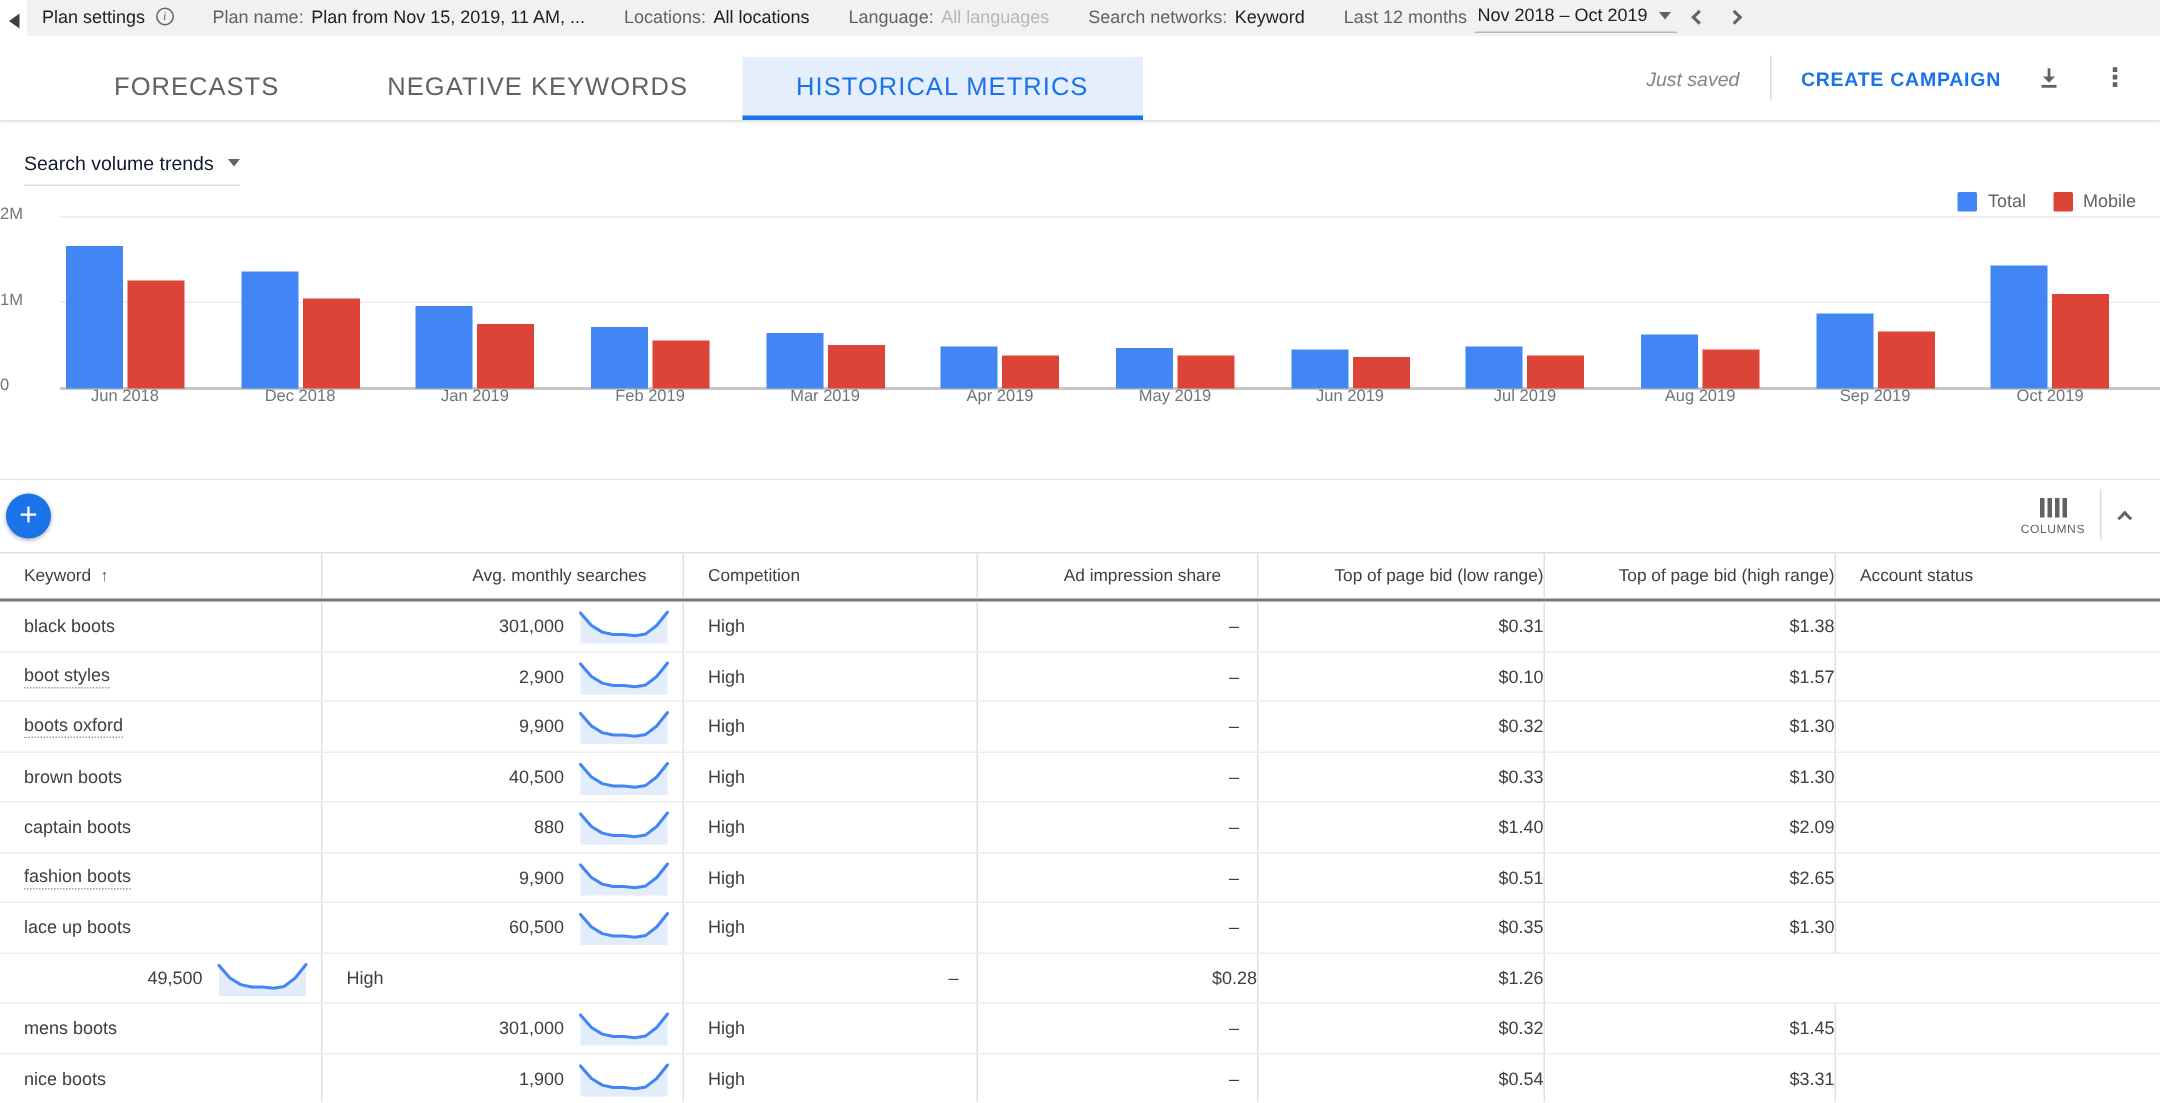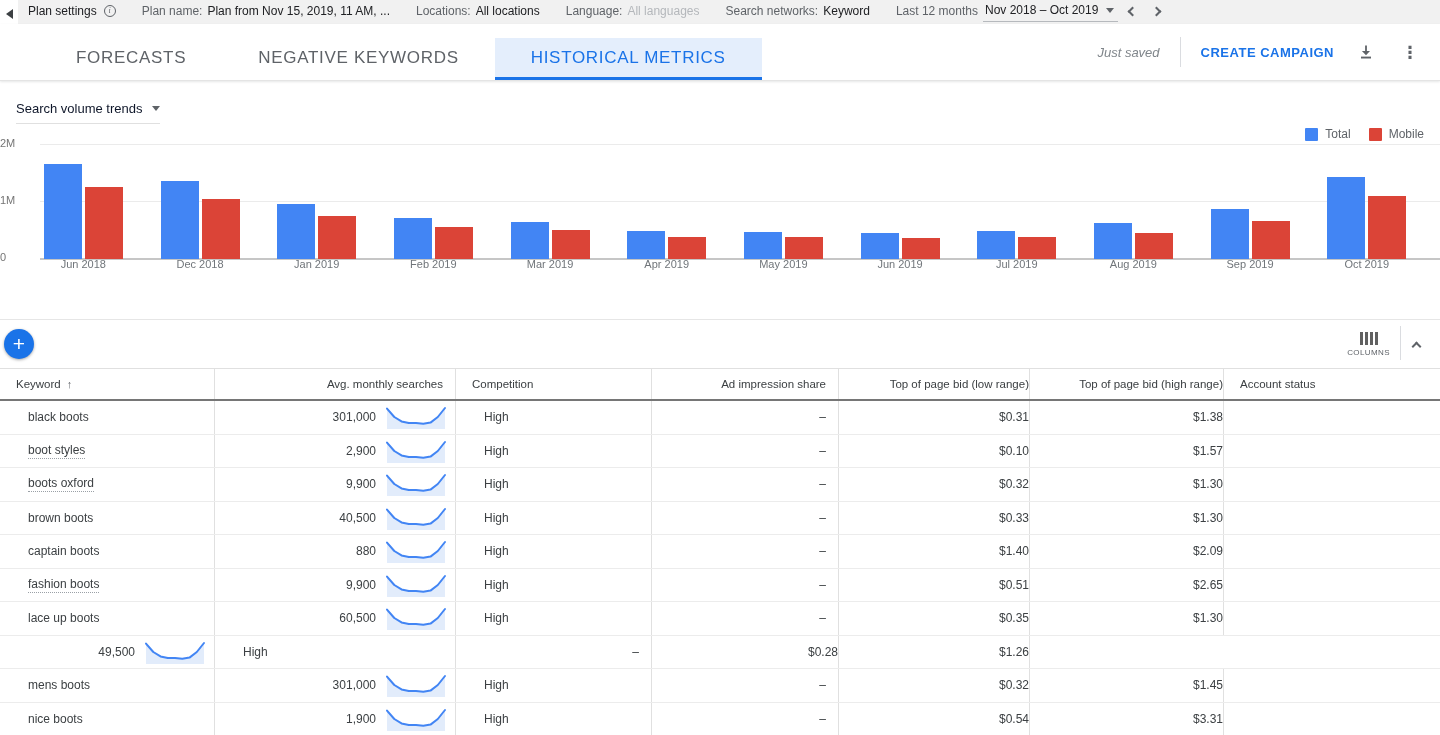--- a/index.html
+++ b/index.html
@@ -74,26 +74,26 @@
   .columns-label { font-size:8px; color:#5f6368; letter-spacing:.4px; }
   .tvdiv { width:1px; height:34px; background:#dadce0; }
   .collapse-btn { padding:6px 10px; cursor:pointer; }
 
   .grid-row { display:grid; grid-template-columns:215px 241px 196px 187px 191px 194px 1fr; }
   .th, .td { display:flex; align-items:center; border-right:1px solid #e0e0e0; overflow:hidden; white-space:nowrap; }
   .th:last-child, .td:last-child { border-right:none; }
   .table-header { height:33px; border-top:1px solid #e0e0e0; border-bottom:2px solid #767676; }
   .th { font-size:11.5px; font-weight:500; color:#3c4043; padding:0 12px; }
   .th.al { justify-content:flex-start; padding-left:16px; }
-  .th.ar { justify-content:flex-end; padding-right:12px; }
+  .th.ar { justify-content:flex-end; padding-right:24px; }
   .th.ar.pad16, .td.ar.pad16 { padding-right:0; }
   .sort { margin-left:6px; color:#5f6368; font-size:11px; }
   .tr { height:33.5px; border-bottom:1px solid #ececec; cursor:pointer; }
   .td { font-size:12px; color:#3c4043; padding:0 12px; }
-  .td.al { justify-content:flex-start; padding-left:16px;margin-left:12px; }
+  .td.al { justify-content:flex-start; padding-left:16px; }
   .td.ar { justify-content:flex-end; }
   .td.searches { justify-content:flex-end; gap:9px; padding-right:8px; }
   .kw.dotted { border-bottom:1px dotted #9aa0a6; padding-bottom:1px; }
   .spark { display:flex; align-items:center; }
 </style>
 </head>
 <body>
 
 <div class="topbar">
   <div class="back-box">

